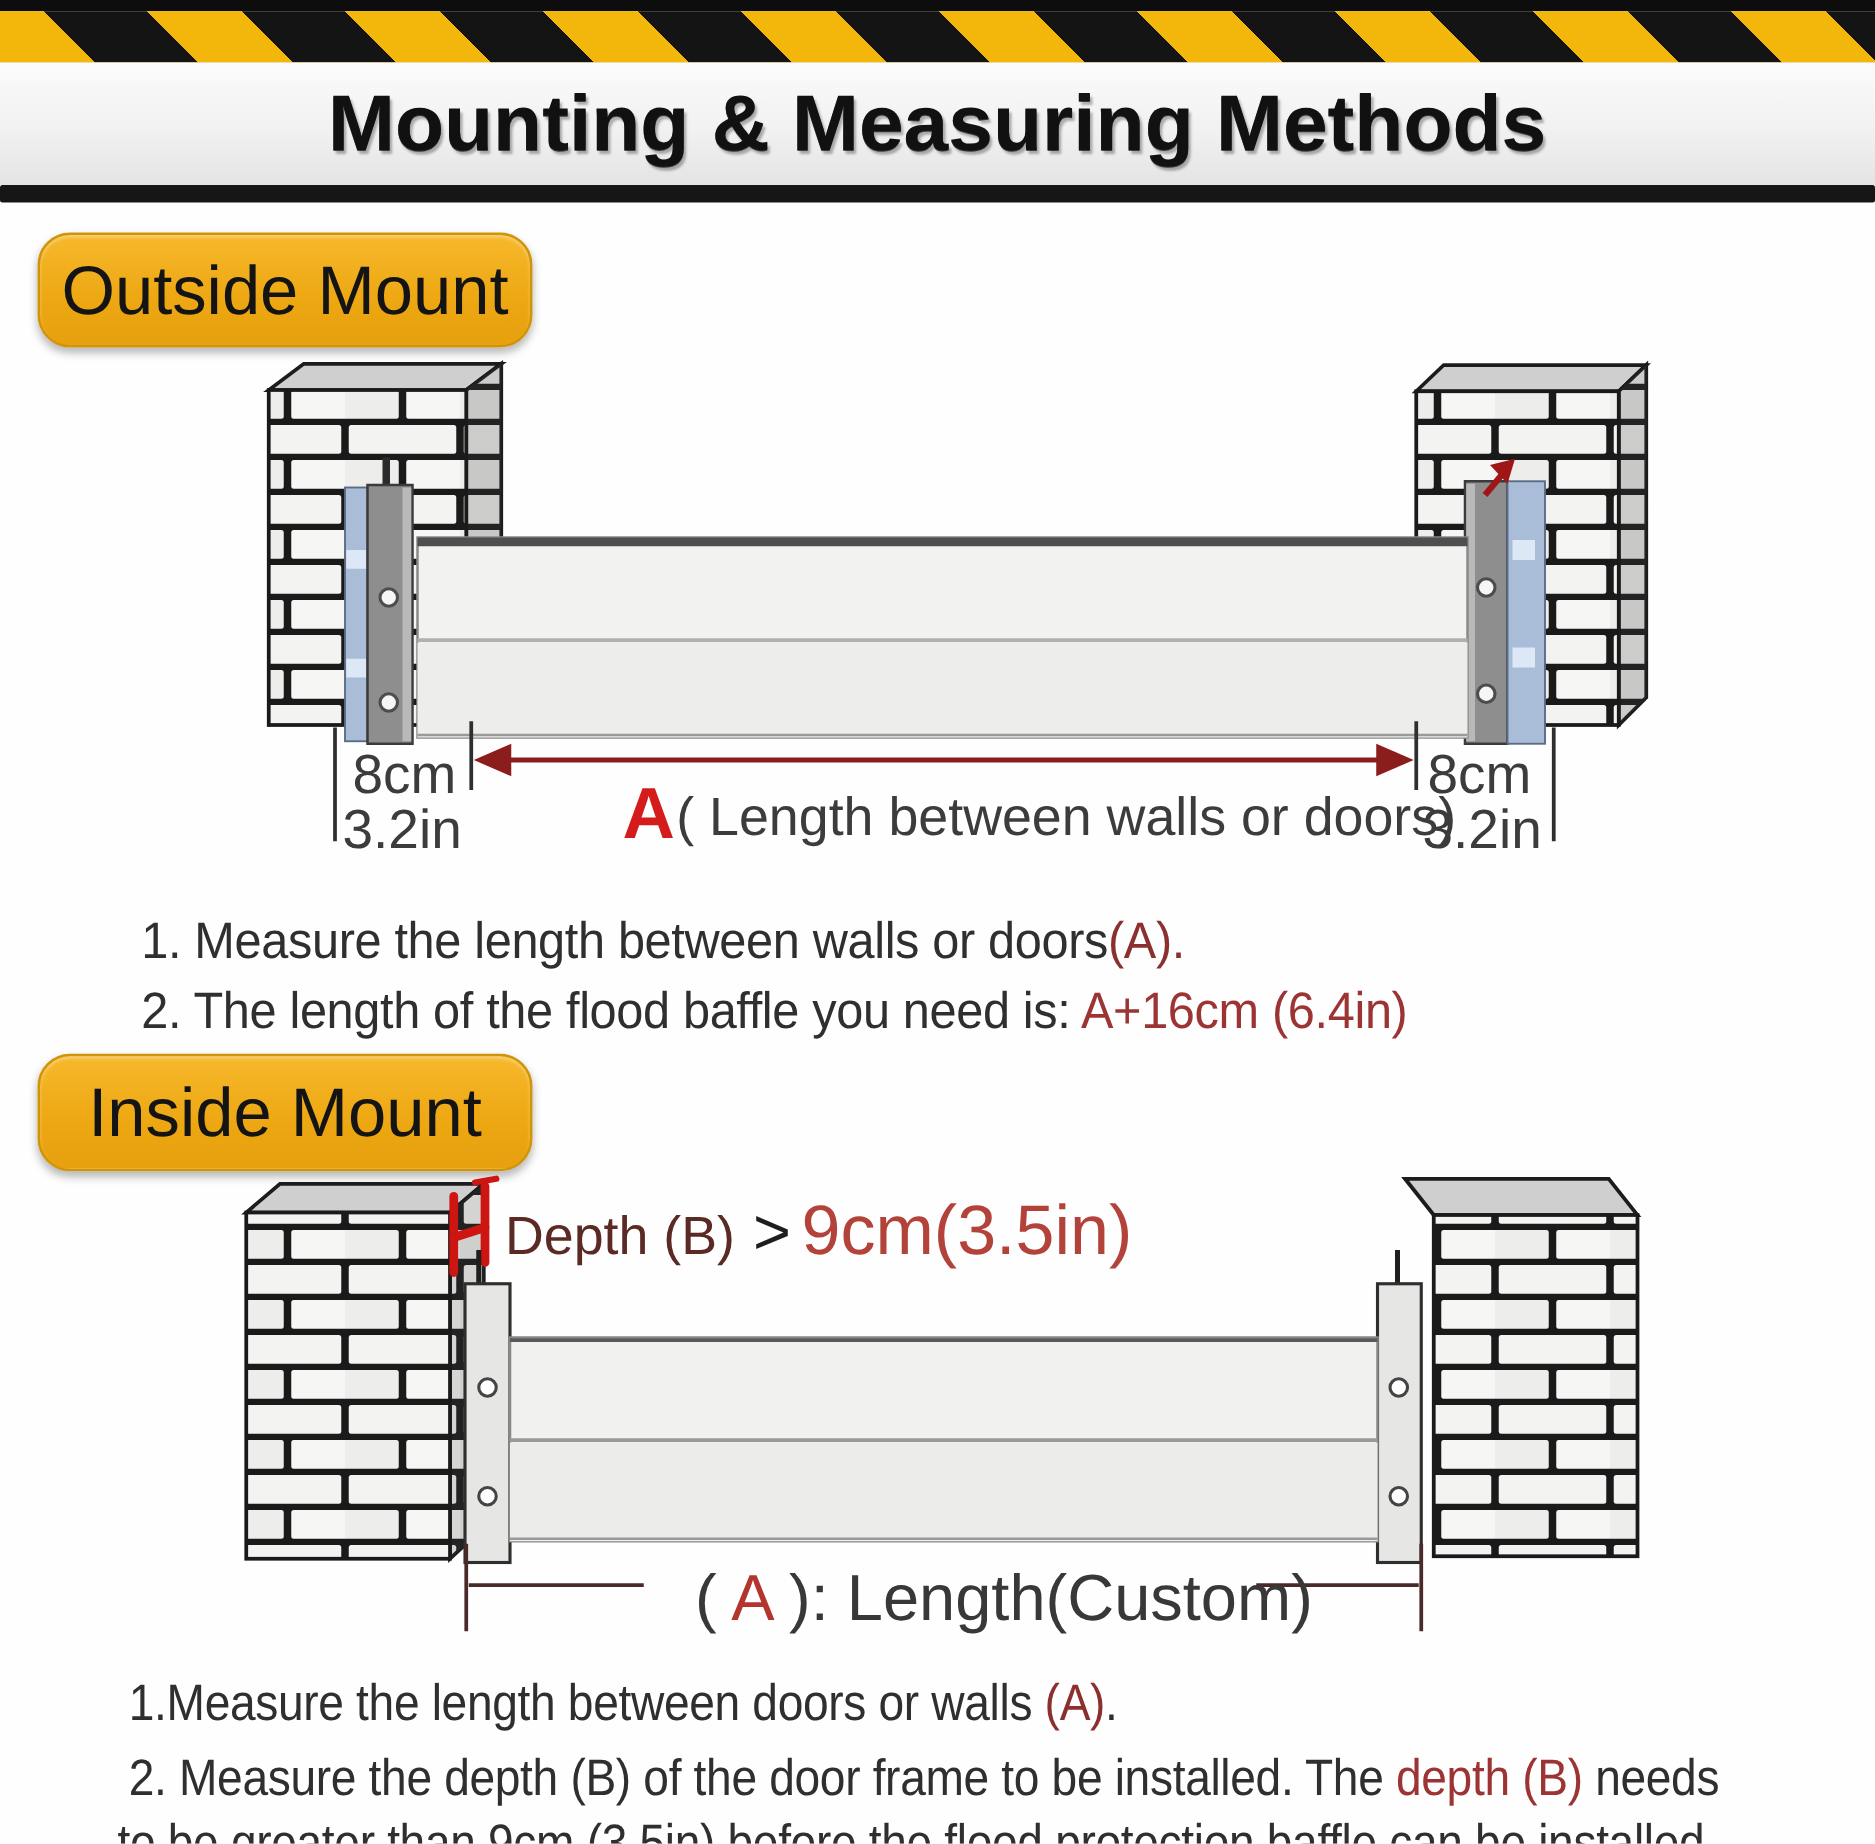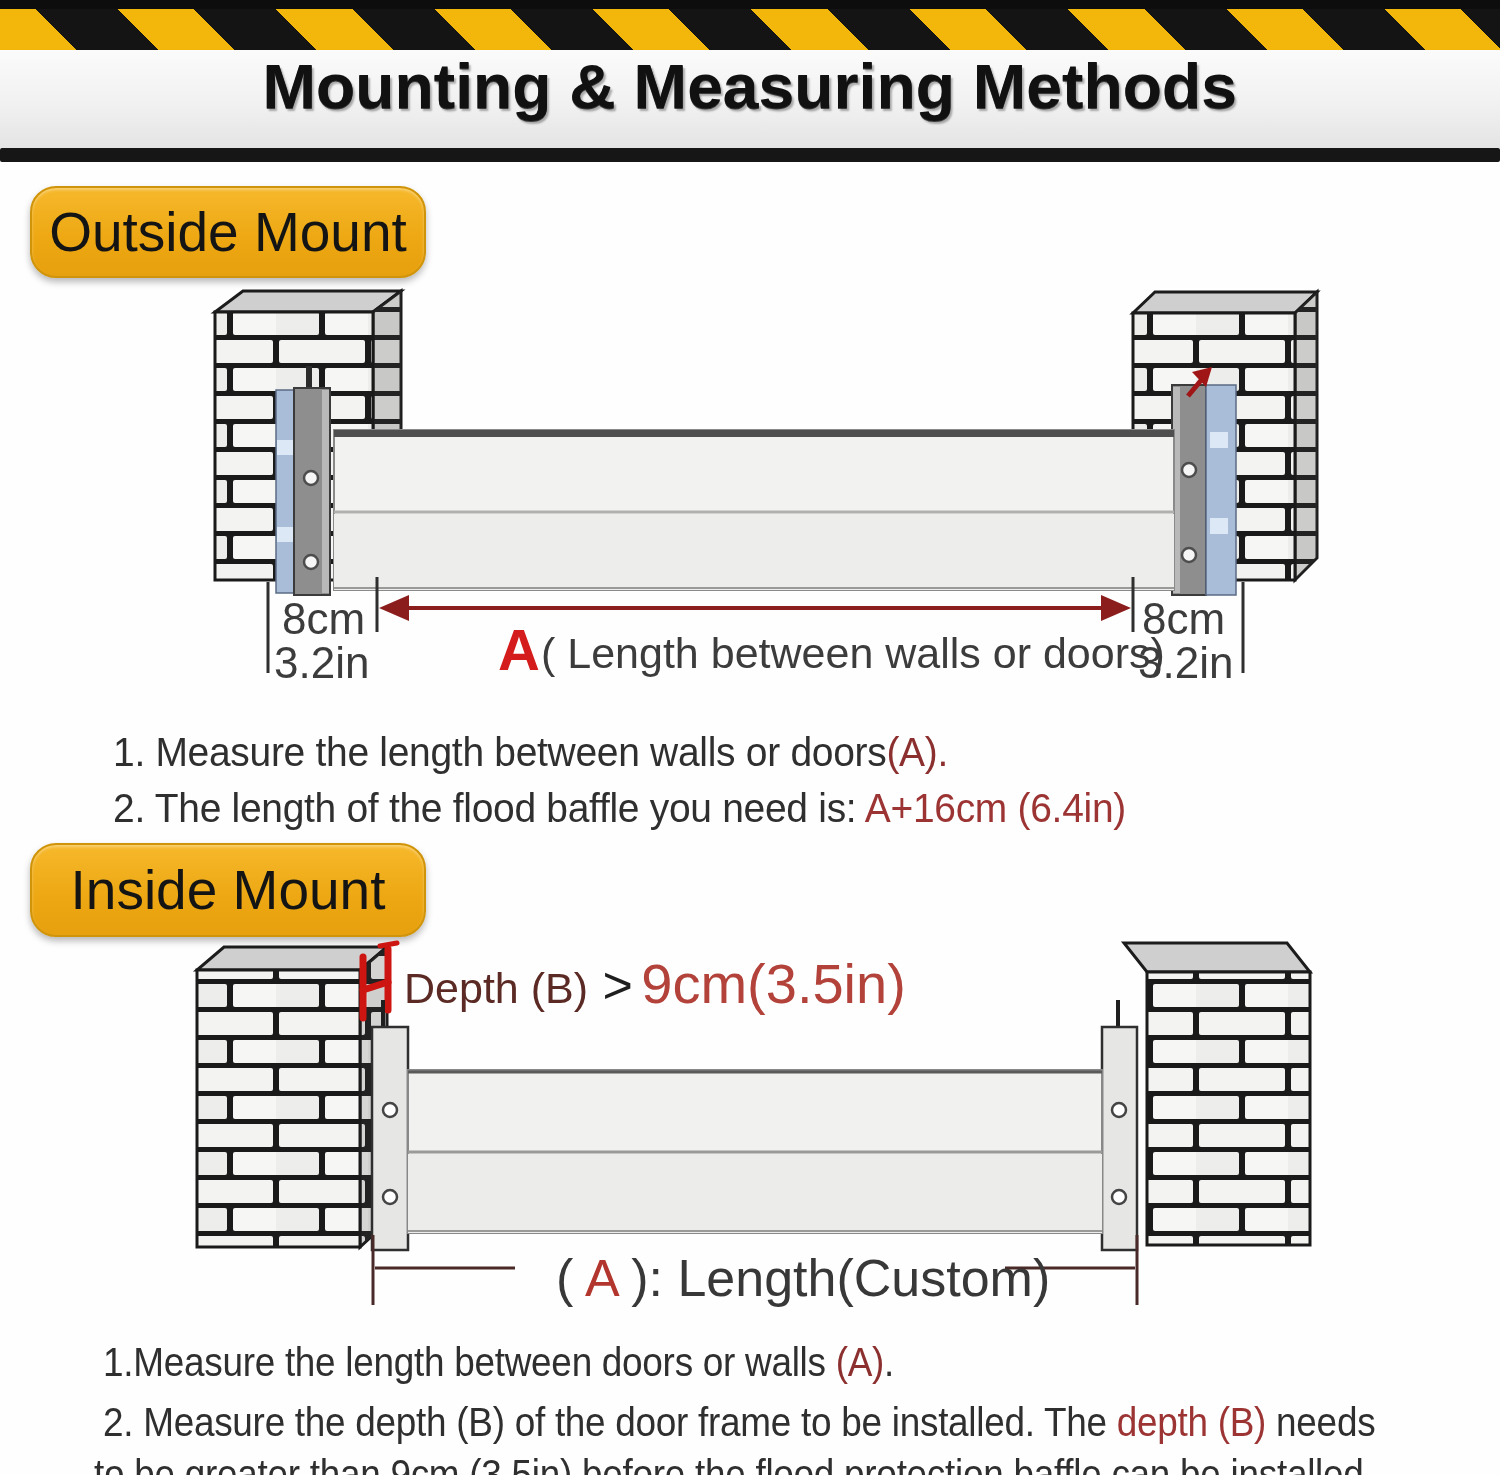--- a/index.html
+++ b/index.html
@@ -10,21 +10,21 @@
   
   .top-black{position:absolute;left:0;top:0;width:1500px;height:9px;background:#0d0d0d;}
   .hazard-band{
     position:absolute;left:0;top:9px;width:1500px;height:41px;
     background:repeating-linear-gradient(45deg,#f2b70a 0 54px,#141414 54px 112px);
     border-bottom:2px solid #caa20a;
   }
   .title-banner{
     position:absolute;left:0;top:50px;width:1500px;height:98px;
     background:linear-gradient(180deg,#fbfbfb 0%,#f1f1f1 55%,#e4e4e4 100%);
-    display:flex;align-items:flex-start;justify-content:center;
+    display:flex;align-items:center;justify-content:center;
   }
   .title-banner .title{
     font-size:63px;font-weight:700;color:#111;letter-spacing:0px;
     text-shadow:2px 3px 2px rgba(0,0,0,0.30), 0 1px 0 #555;
     transform:scaleX(1.02);white-space:nowrap;
   }
   .black-bar{position:absolute;left:0;top:148px;width:1500px;height:14px;background:#161616;border-radius:2px;}
   
   .badge{
     position:absolute;left:30px;width:392px;display:flex;align-items:center;justify-content:center;

